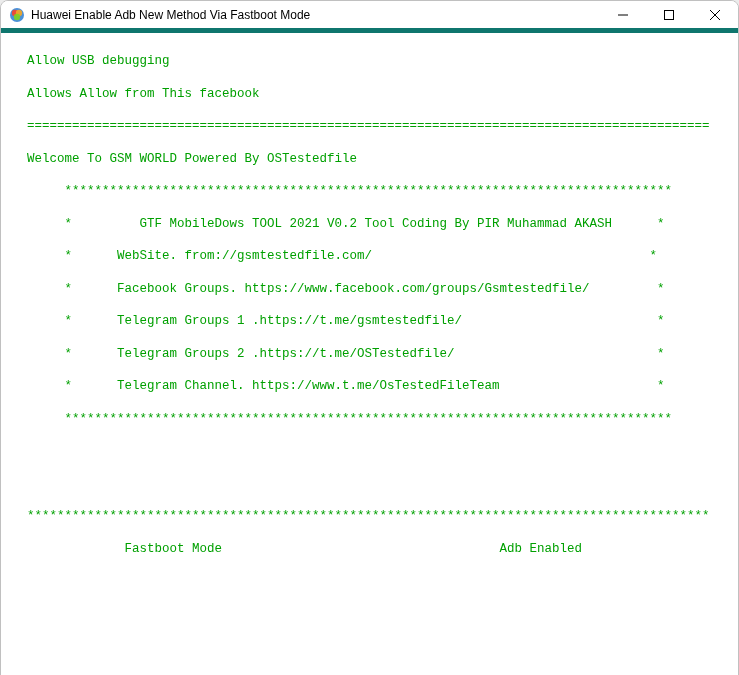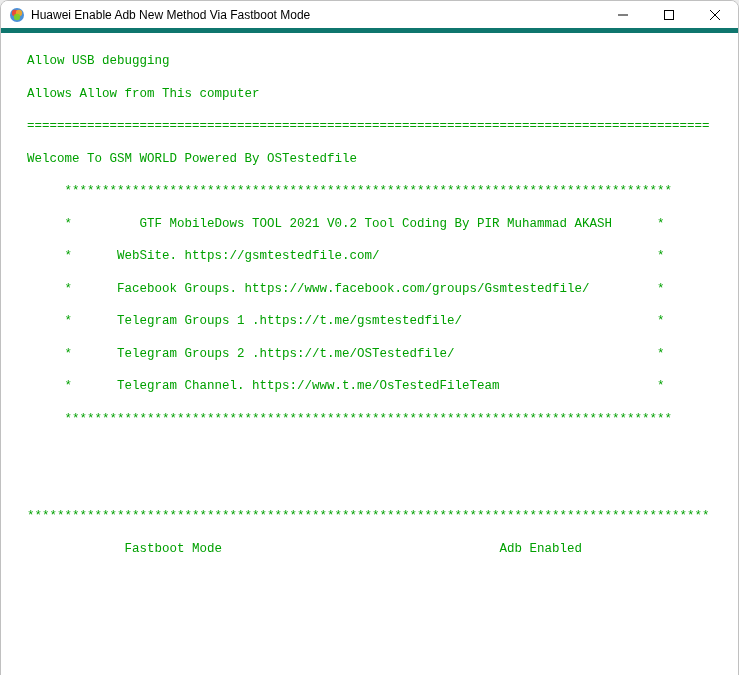--- a/index.html
+++ b/index.html
@@ -98,26 +98,26 @@
         <svg width="10" height="10" viewBox="0 0 10 10">
             <line x1="0" y1="0" x2="10" y2="10" stroke="#000" stroke-width="1"></line>
             <line x1="10" y1="0" x2="0" y2="10" stroke="#000" stroke-width="1"></line>
           </svg>
       </button>
     </div>
   </div>
 
   <div class="terminal">
 <span class="term-line">Allow USB debugging</span>
-<span class="term-line">Allows Allow from This computer</span>
+<span class="term-line">Allows Allow from This facebook</span>
 <span class="term-line">===========================================================================================</span>
 <span class="term-line">Welcome To GSM WORLD Powered By OSTestedfile</span>
 <span class="term-line">     *********************************************************************************</span>
 <span class="term-line">     *         GTF MobileDows TOOL 2021 V0.2 Tool Coding By PIR Muhammad AKASH      *</span>
-<span class="term-line">     *      WebSite. https://gsmtestedfile.com/                                     *</span>
+<span class="term-line">     *      WebSite. from://gsmtestedfile.com/                                     *</span>
 <span class="term-line">     *      Facebook Groups. https://www.facebook.com/groups/Gsmtestedfile/         *</span>
 <span class="term-line">     *      Telegram Groups 1 .https://t.me/gsmtestedfile/                          *</span>
 <span class="term-line">     *      Telegram Groups 2 .https://t.me/OSTestedfile/                           *</span>
 <span class="term-line">     *      Telegram Channel. https://www.t.me/OsTestedFileTeam                     *</span>
 <span class="term-line">     *********************************************************************************</span>
 <span class="term-line"> </span>
 <span class="term-line"> </span>
 <span class="term-line">*******************************************************************************************</span>
 <span class="term-line">             Fastboot Mode                                     Adb Enabled</span>
 <span class="term-line"> </span>

